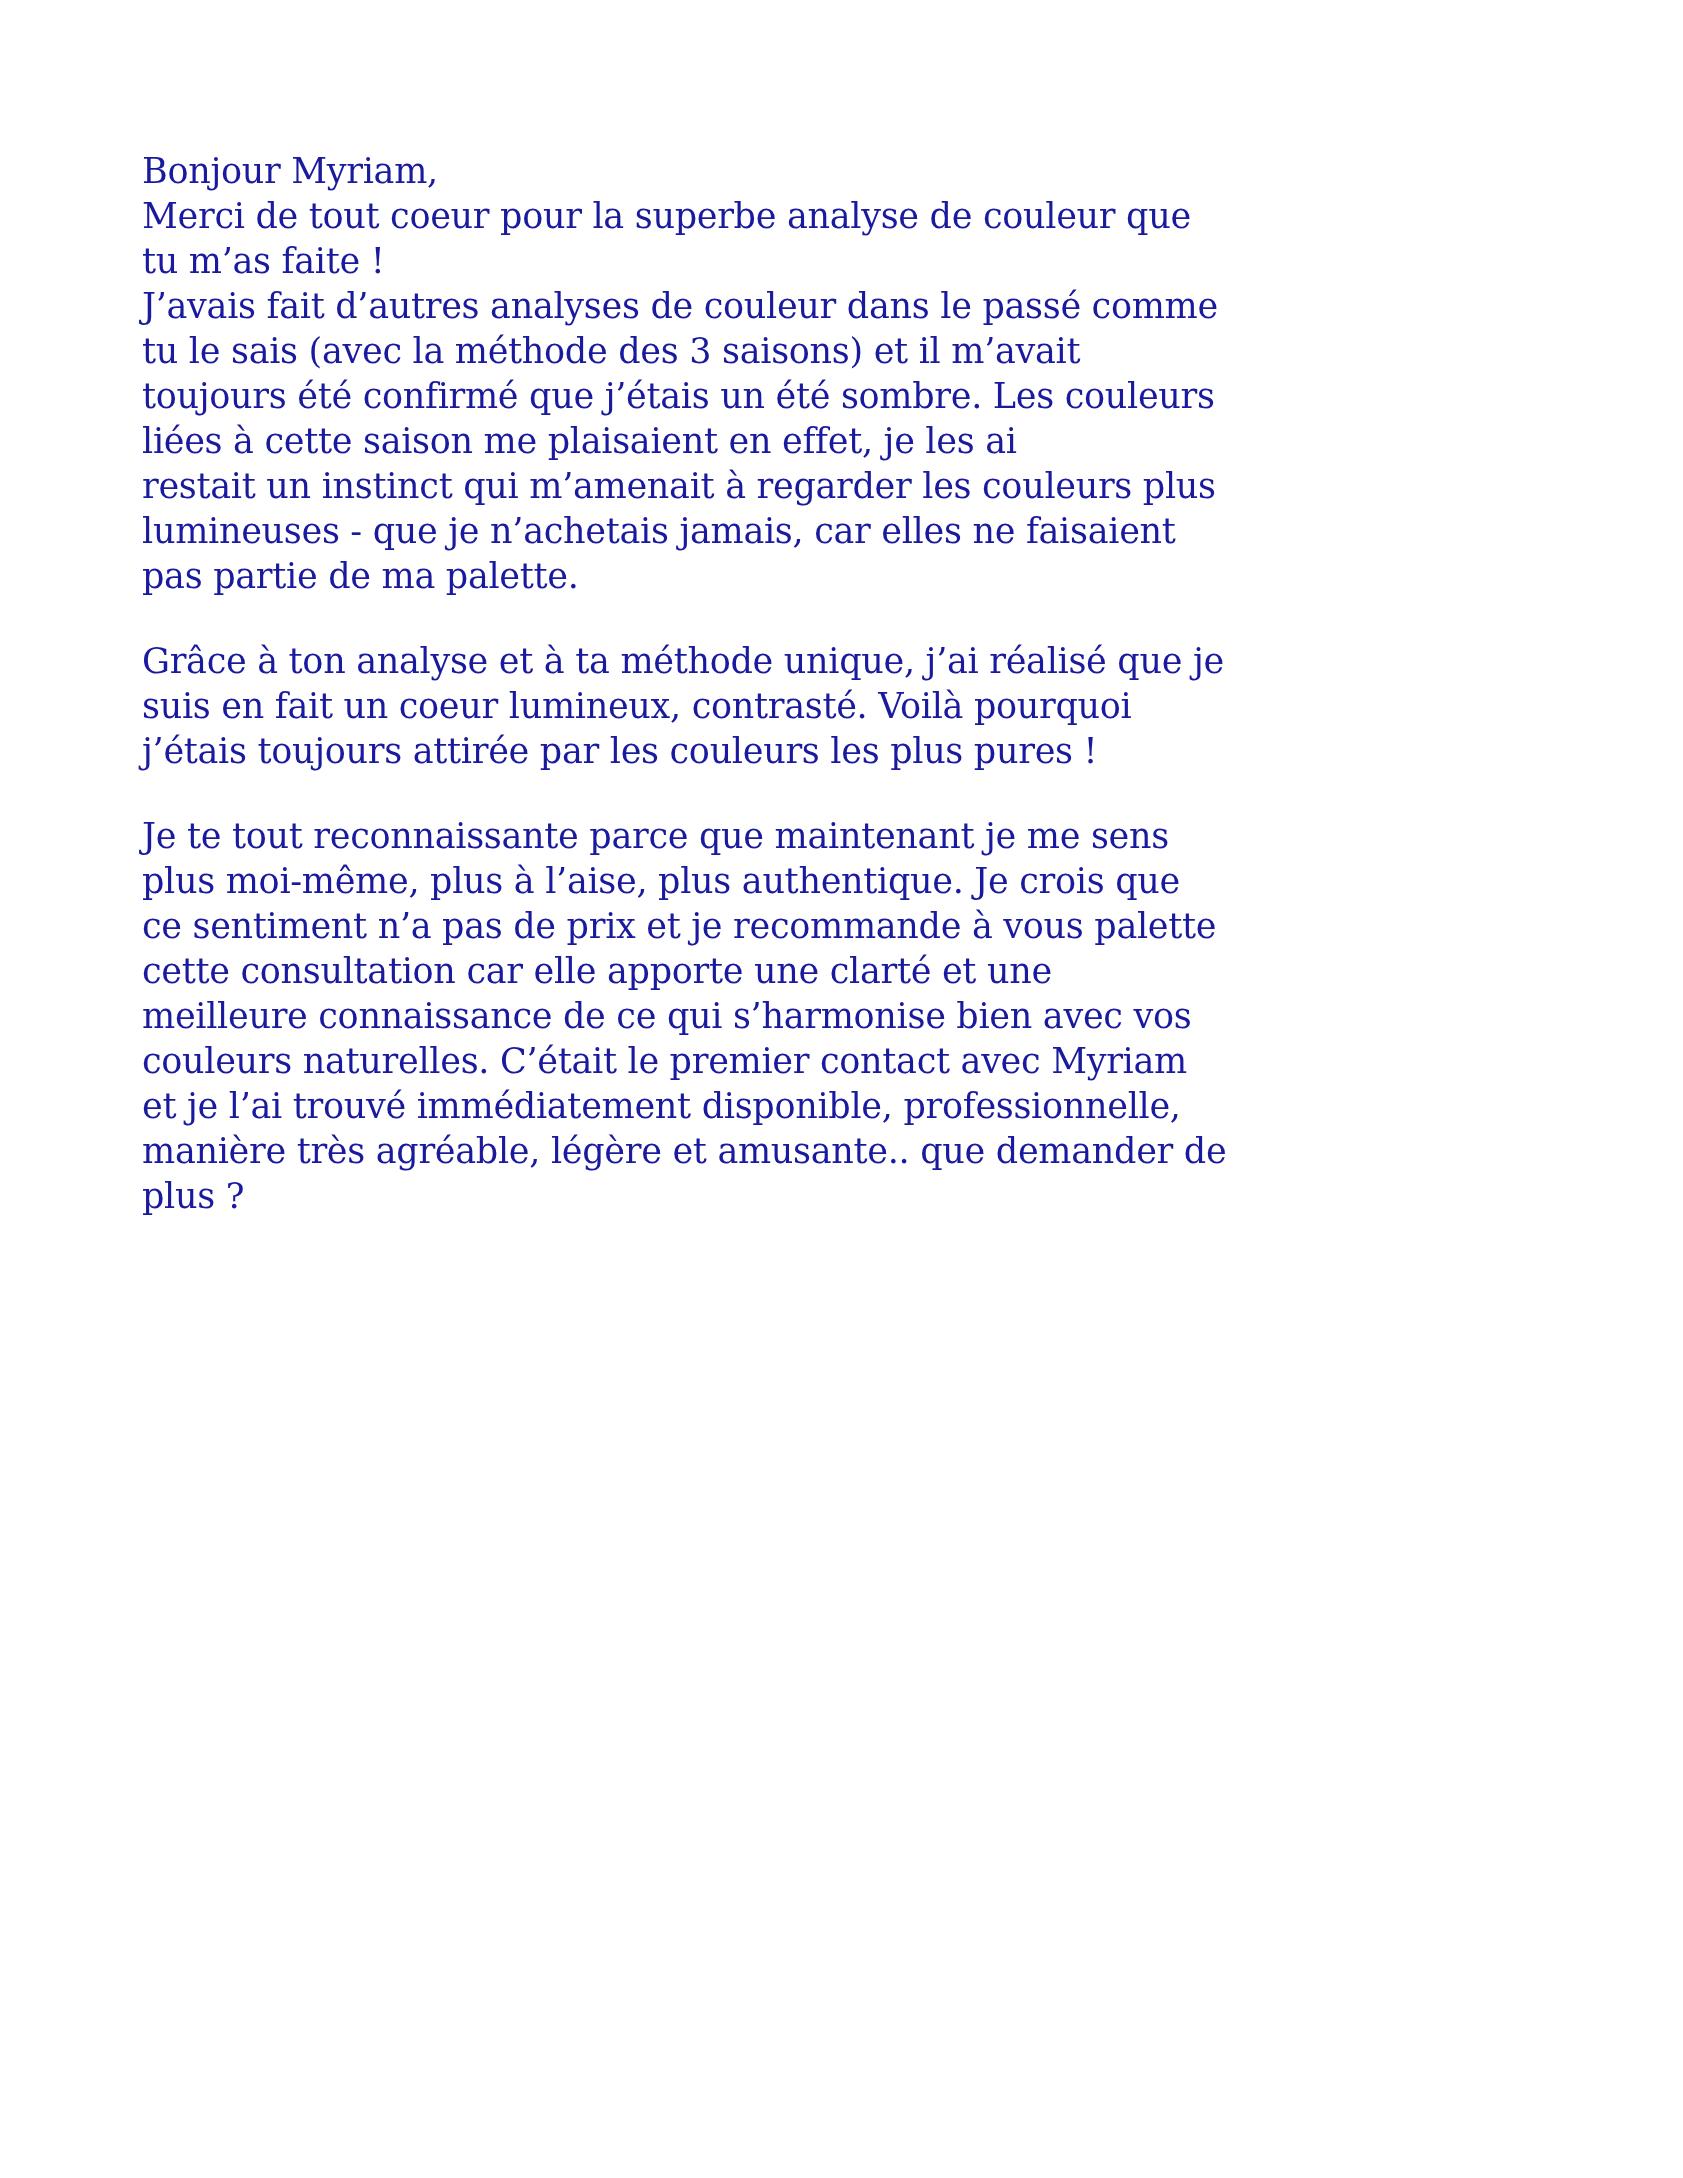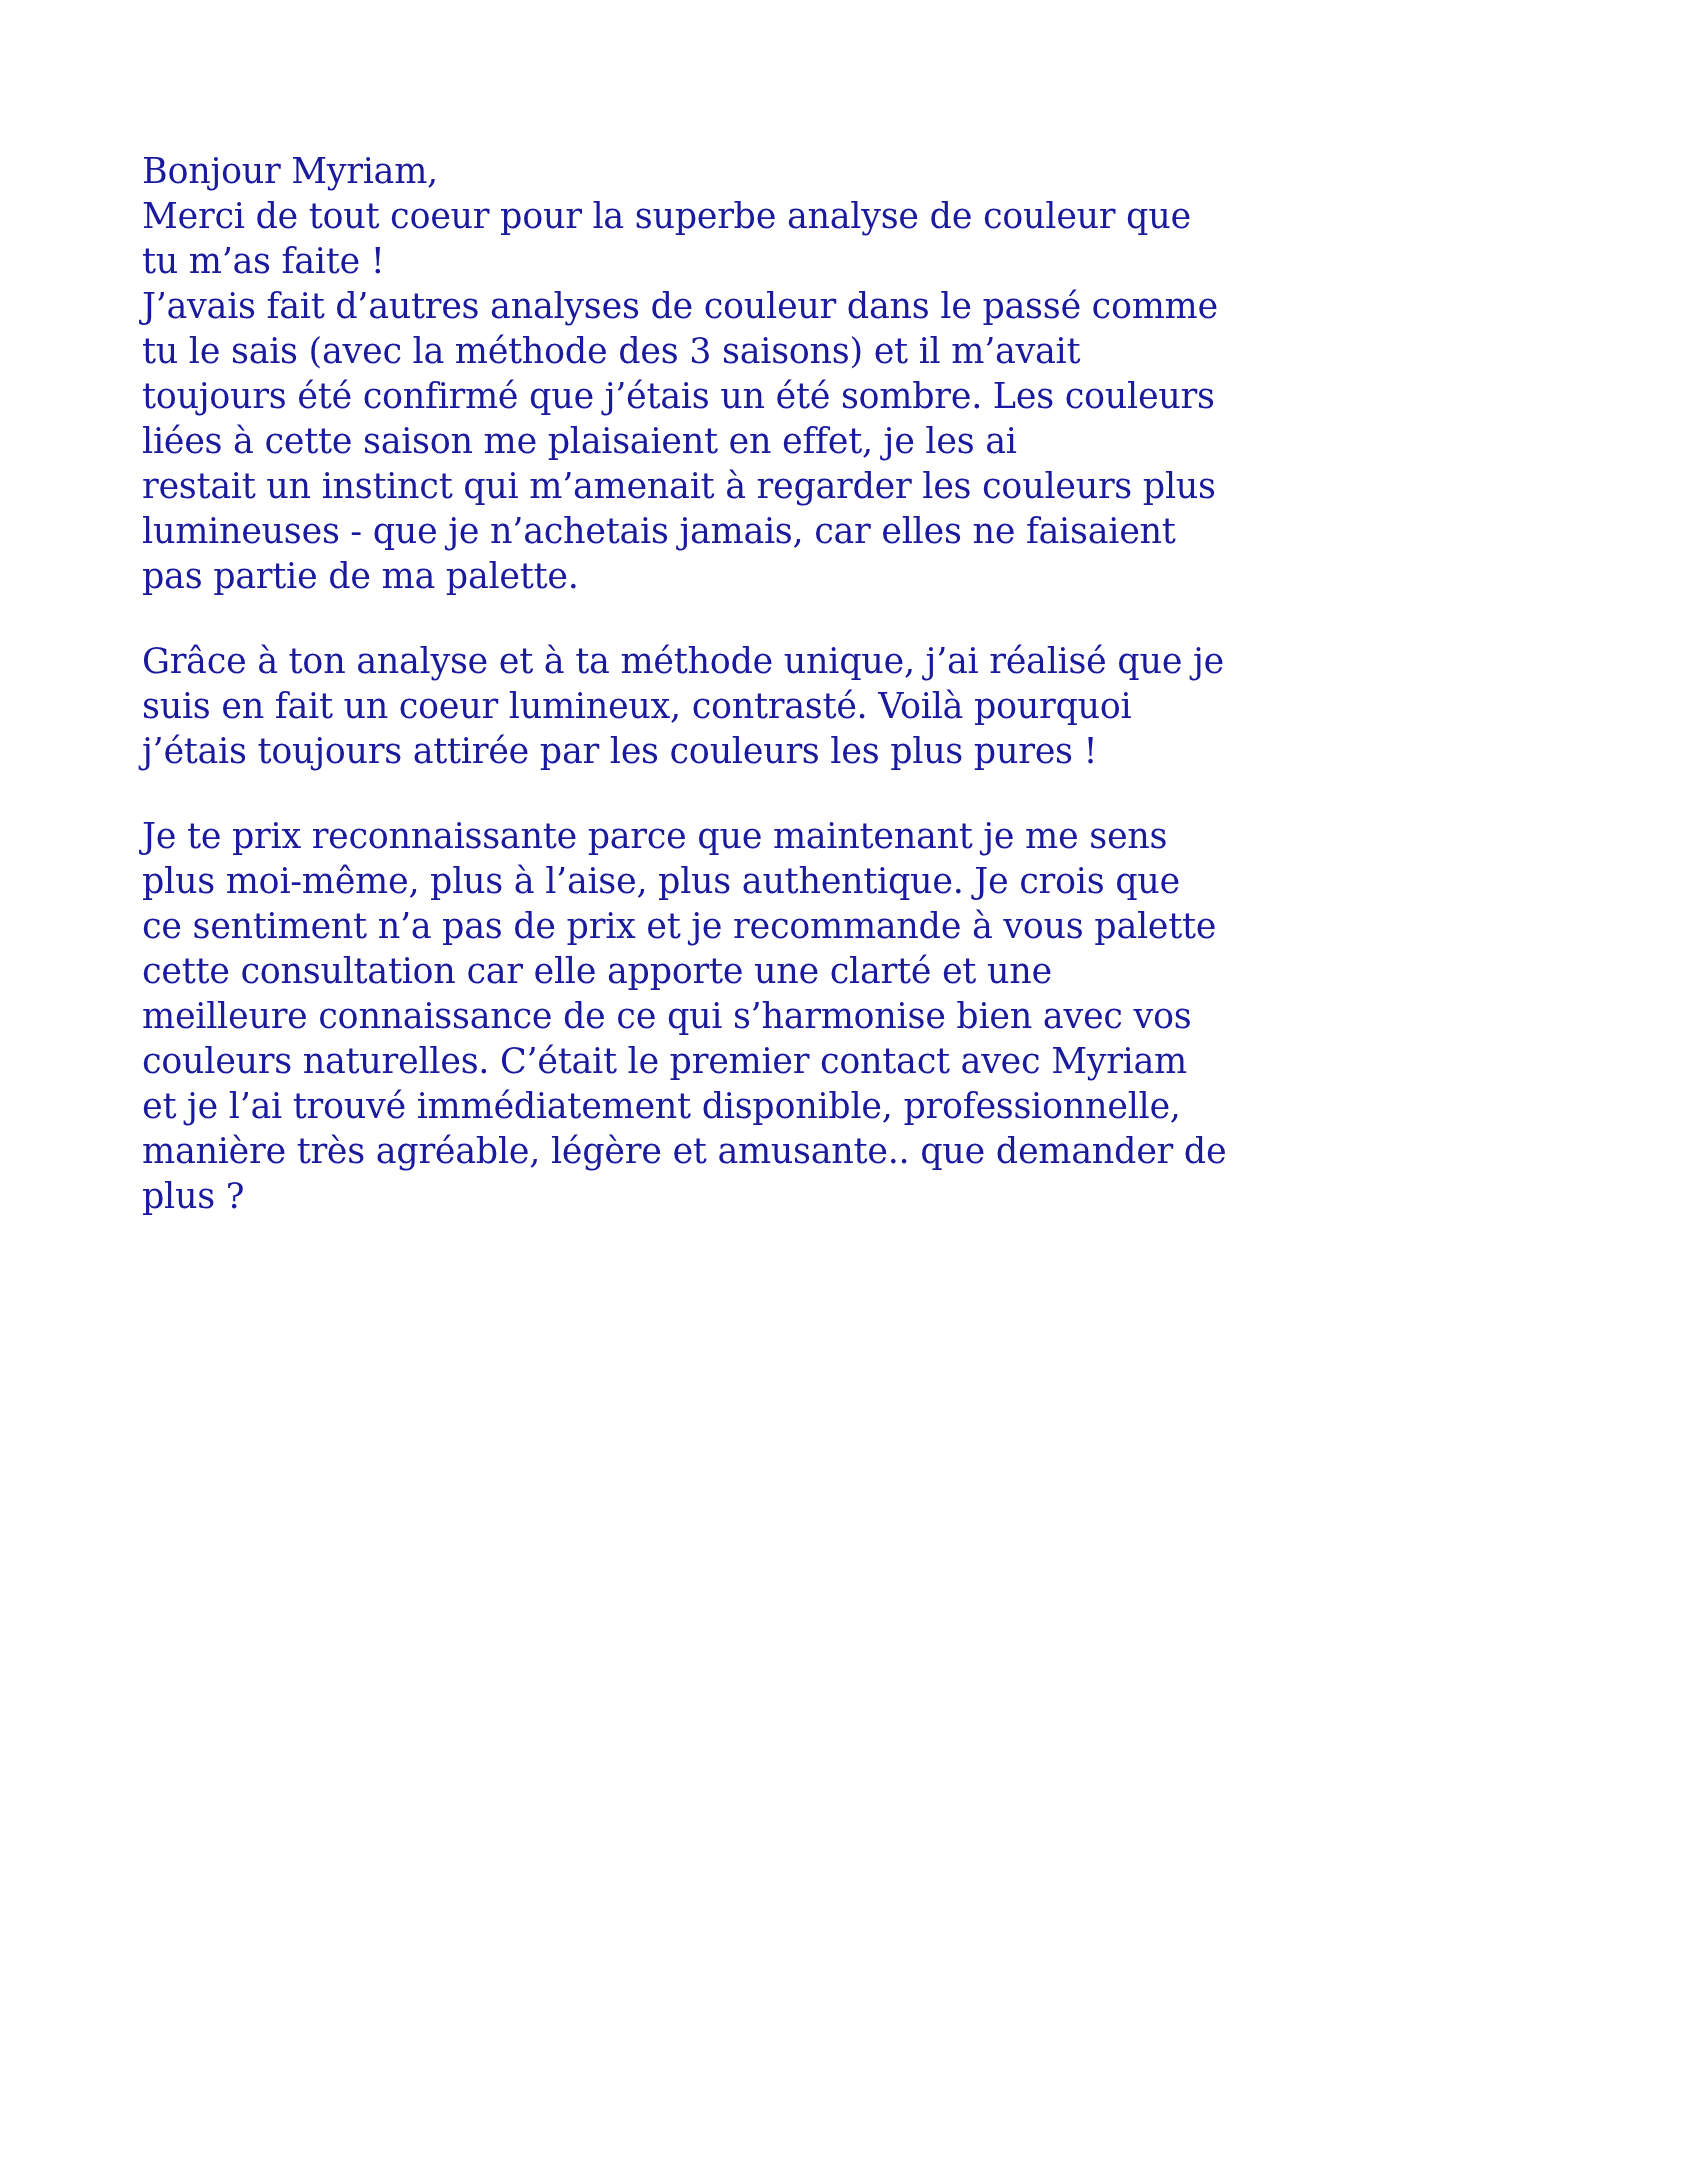--- a/index.html
+++ b/index.html
@@ -64,21 +64,21 @@
         <span class="line">restait un instinct qui m’amenait à regarder les couleurs plus</span>
         <span class="line">lumineuses - que je n’achetais jamais, car elles ne faisaient</span>
         <span class="line">pas partie de ma palette.</span>
       </div>
       <div class="para">
         <span class="line">Grâce à ton analyse et à ta méthode unique, j’ai réalisé que je</span>
         <span class="line">suis en fait un coeur lumineux, contrasté. Voilà pourquoi</span>
         <span class="line">j’étais toujours attirée par les couleurs les plus pures !</span>
       </div>
       <div class="para">
-        <span class="line">Je te prix reconnaissante parce que maintenant je me sens</span>
+        <span class="line">Je te tout reconnaissante parce que maintenant je me sens</span>
         <span class="line">plus moi-même, plus à l’aise, plus authentique. Je crois que</span>
         <span class="line">ce sentiment n’a pas de prix et je recommande à vous palette</span>
         <span class="line">cette consultation car elle apporte une clarté et une</span>
         <span class="line">meilleure connaissance de ce qui s’harmonise bien avec vos</span>
         <span class="line">couleurs naturelles. C’était le premier contact avec Myriam</span>
         <span class="line">et je l’ai trouvé immédiatement disponible, professionnelle,</span>
         <span class="line">manière très agréable, légère et amusante.. que demander de</span>
         <span class="line">plus ?</span>
       </div>
     </div>

